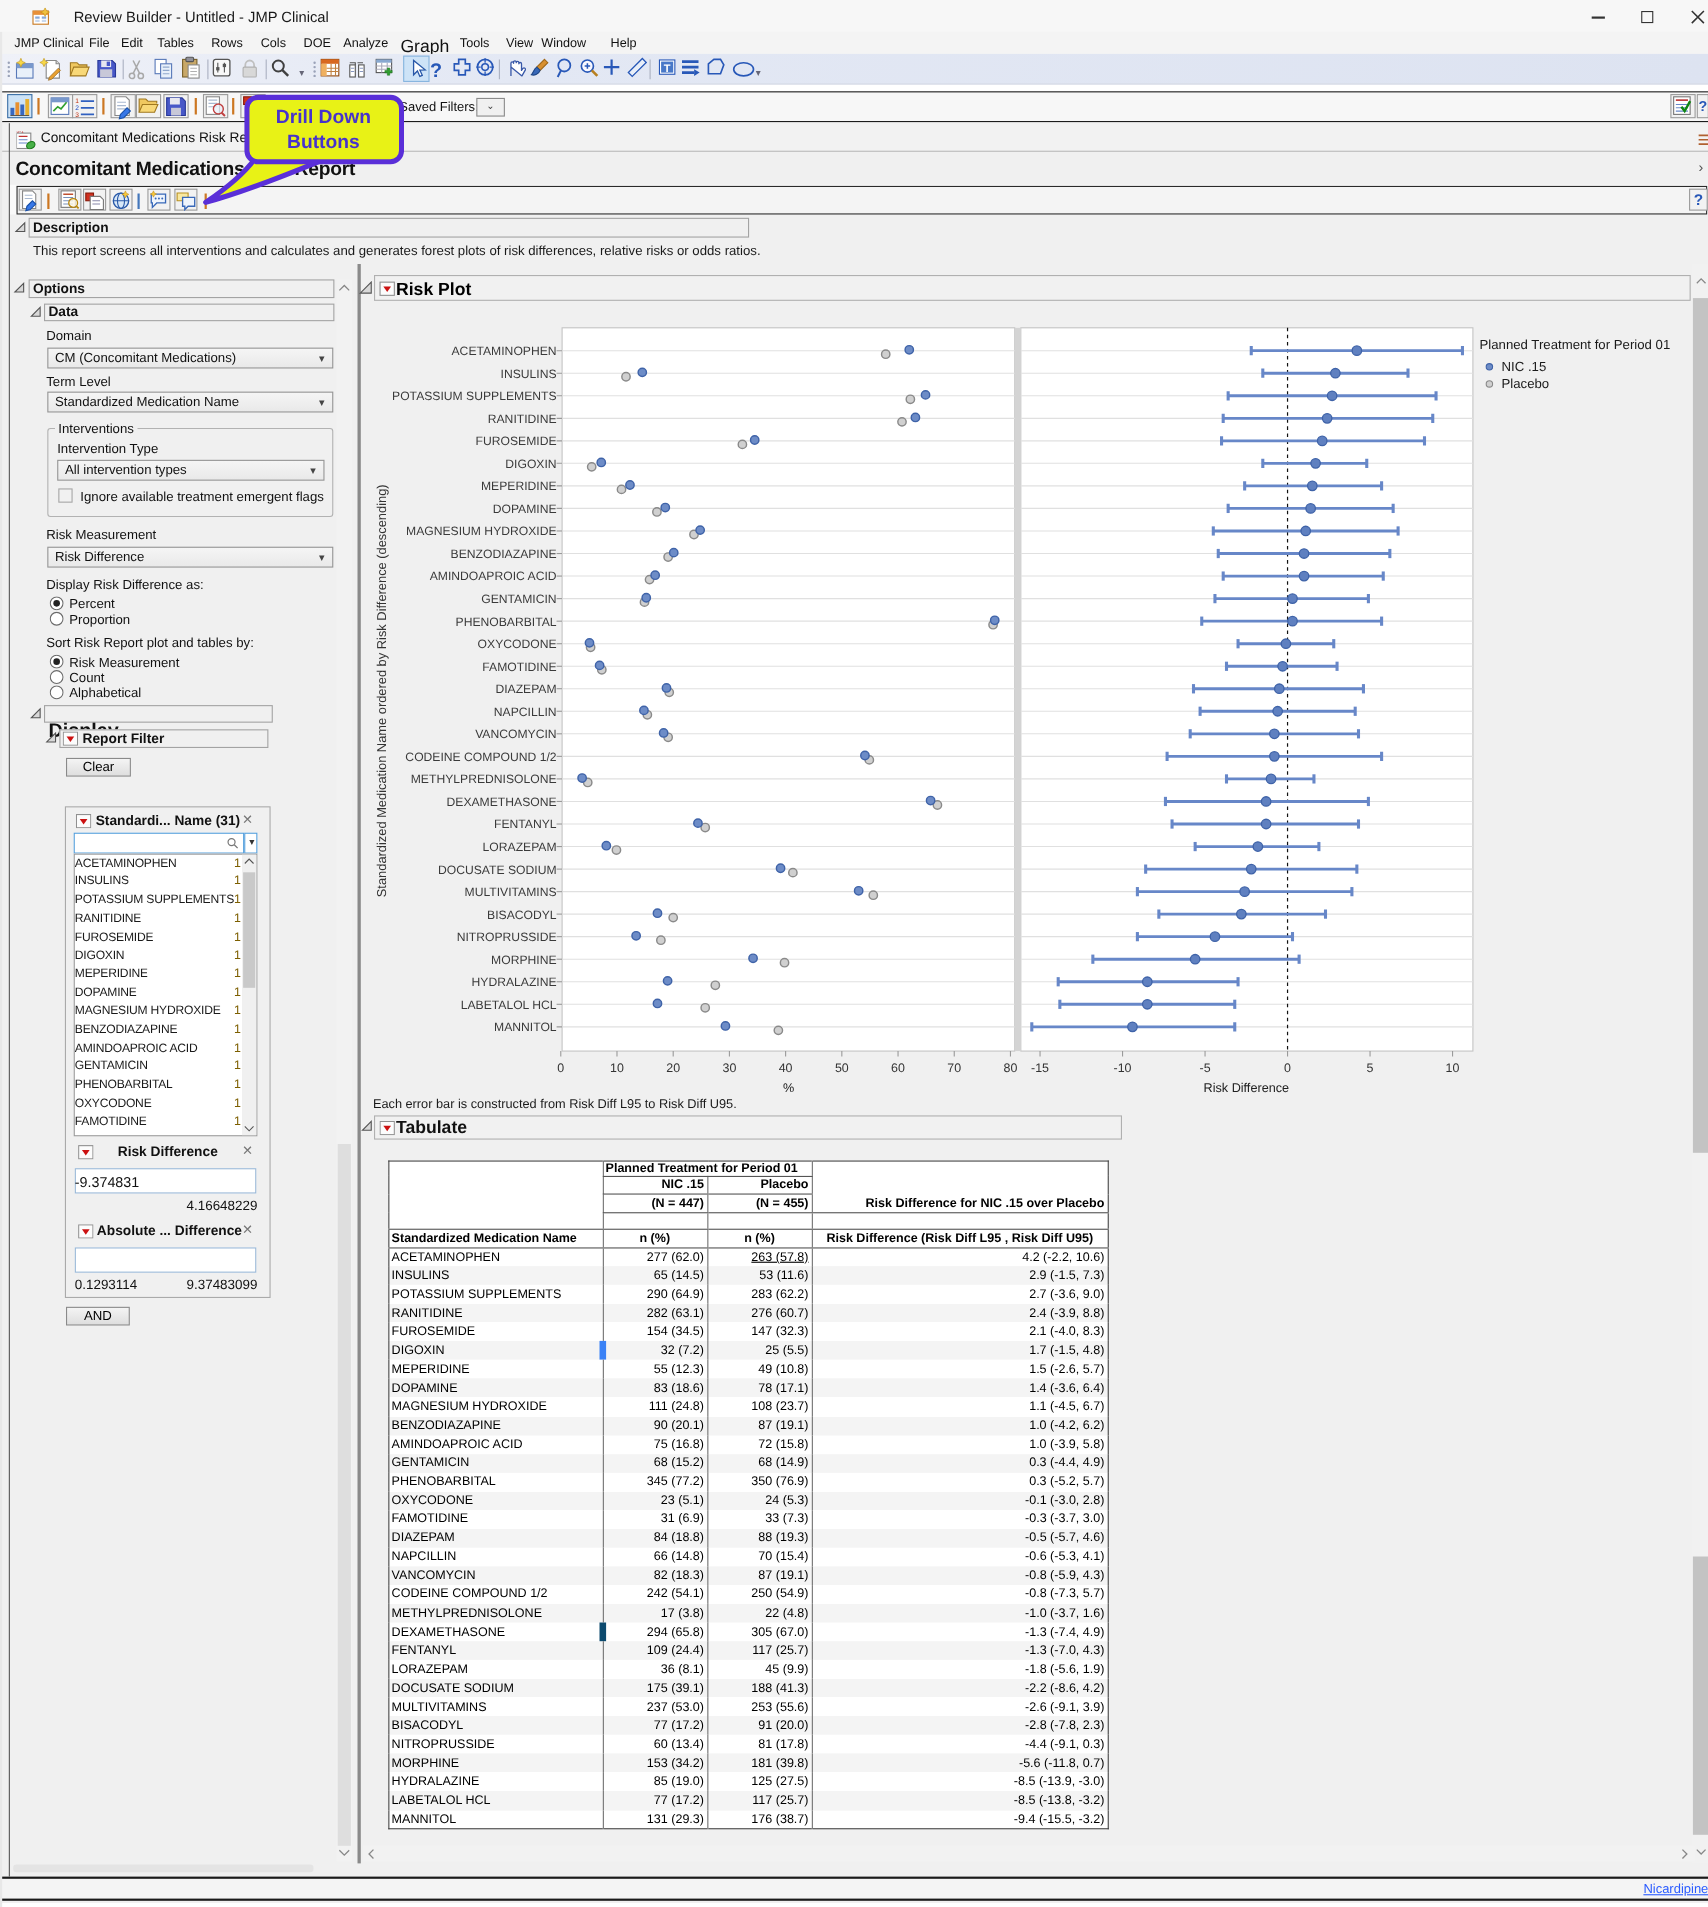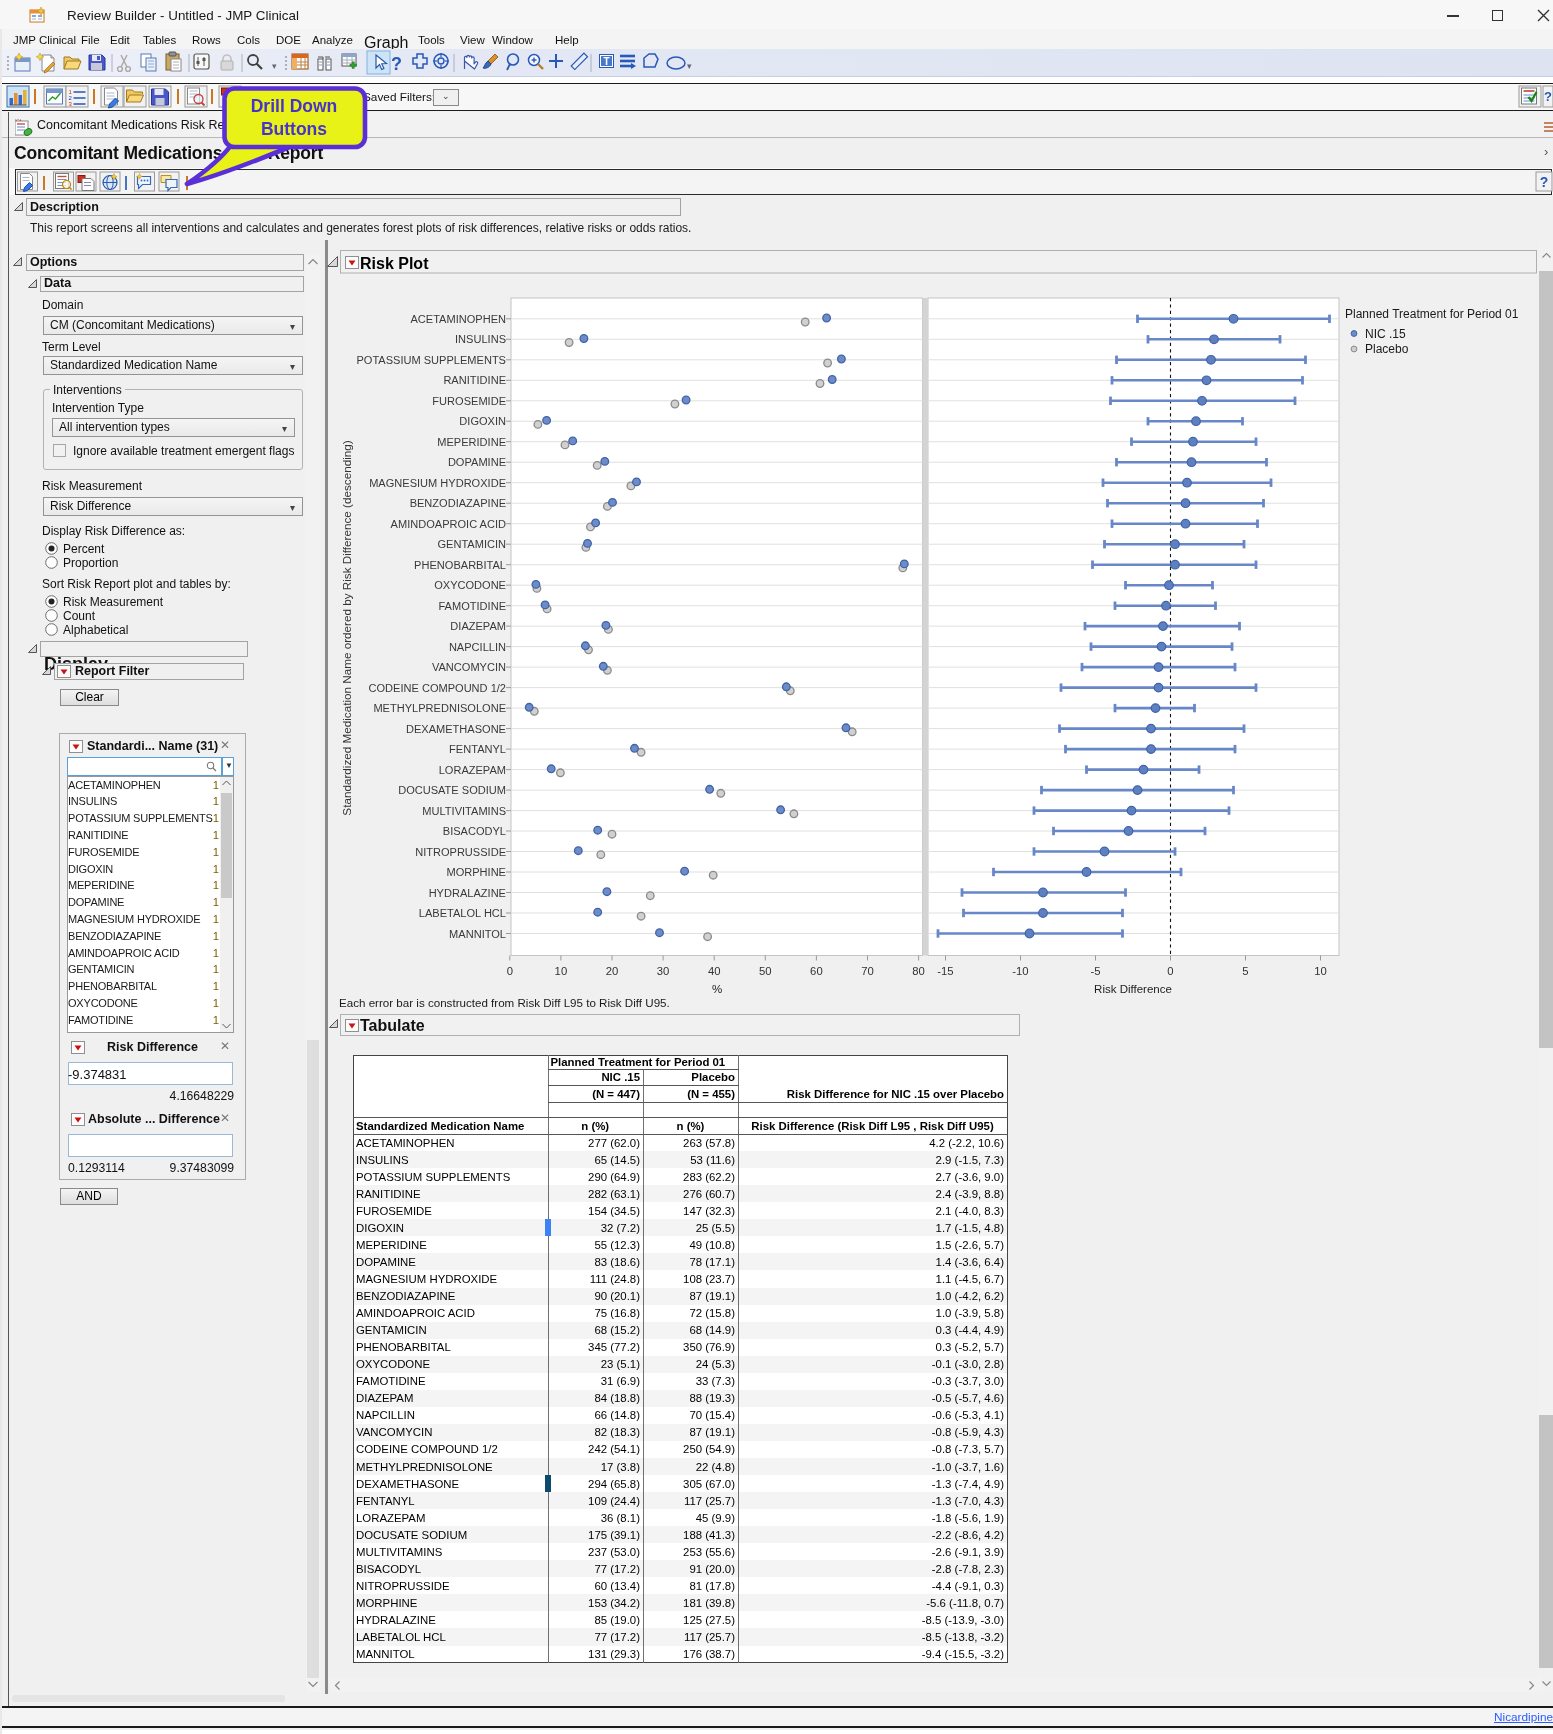--- a/index.html
+++ b/index.html
@@ -984,21 +984,21 @@
       </tr>
 <tr style="height:16.3px">
         <td style="padding:0 3px 0 2px;overflow:hidden;white-space:nowrap;border-bottom:1px solid #555;font-weight:bold">Standardized Medication Name</td>
         <td style="padding:0 3px 0 2px;overflow:hidden;white-space:nowrap;border-left:1px solid #707070;border-bottom:1px solid #555;text-align:center;font-weight:bold">n (%)</td>
         <td style="padding:0 3px 0 2px;overflow:hidden;white-space:nowrap;border-left:1px solid #707070;border-bottom:1px solid #555;text-align:center;font-weight:bold">n (%)</td>
         <td style="padding:0 3px 0 2px;overflow:hidden;white-space:nowrap;border-left:1px solid #707070;border-bottom:1px solid #555;text-align:center;font-weight:bold">Risk Difference (Risk Diff L95 , Risk Diff U95)</td>
       </tr>
 <tr style="height:17.06px;background:#fff">
         <td style="padding:0 3px 0 2px;overflow:hidden;white-space:nowrap;">ACETAMINOPHEN</td>
         <td style="padding:0 3px 0 2px;overflow:hidden;white-space:nowrap;border-left:1px solid #707070;text-align:right;">277 (62.0)</td>
-        <td style="padding:0 3px 0 2px;overflow:hidden;white-space:nowrap;border-left:1px solid #707070;text-align:right;">263 (57.8)</td>
+        <td style="padding:0 3px 0 2px;overflow:hidden;white-space:nowrap;border-left:1px solid #707070;text-align:right;text-decoration:underline;">263 (57.8)</td>
         <td style="padding:0 3px 0 2px;overflow:hidden;white-space:nowrap;border-left:1px solid #707070;text-align:right;">4.2 (-2.2, 10.6)</td>
       </tr>
 <tr style="height:17.06px;background:#f4f4f4">
         <td style="padding:0 3px 0 2px;overflow:hidden;white-space:nowrap;">INSULINS</td>
         <td style="padding:0 3px 0 2px;overflow:hidden;white-space:nowrap;border-left:1px solid #707070;text-align:right;">65 (14.5)</td>
         <td style="padding:0 3px 0 2px;overflow:hidden;white-space:nowrap;border-left:1px solid #707070;text-align:right;">53 (11.6)</td>
         <td style="padding:0 3px 0 2px;overflow:hidden;white-space:nowrap;border-left:1px solid #707070;text-align:right;">2.9 (-1.5, 7.3)</td>
       </tr>
 <tr style="height:17.06px;background:#fff">
         <td style="padding:0 3px 0 2px;overflow:hidden;white-space:nowrap;">POTASSIUM SUPPLEMENTS</td>

